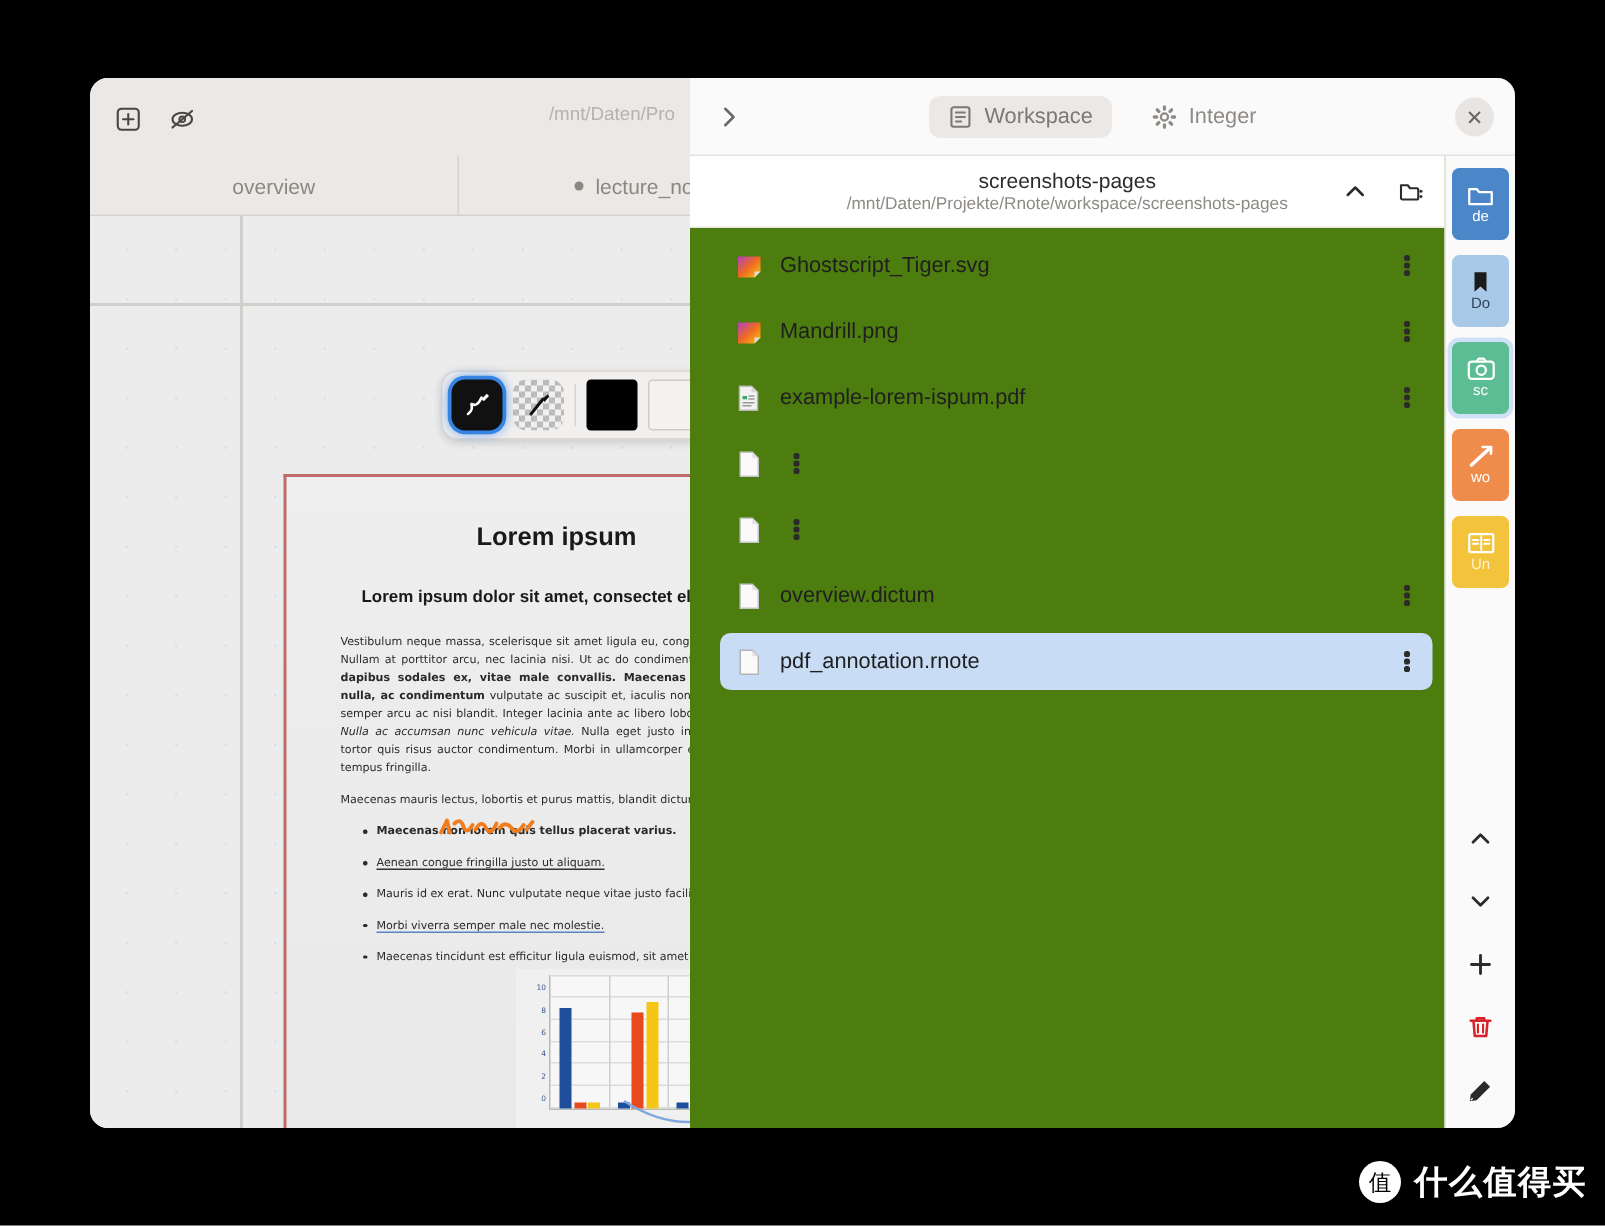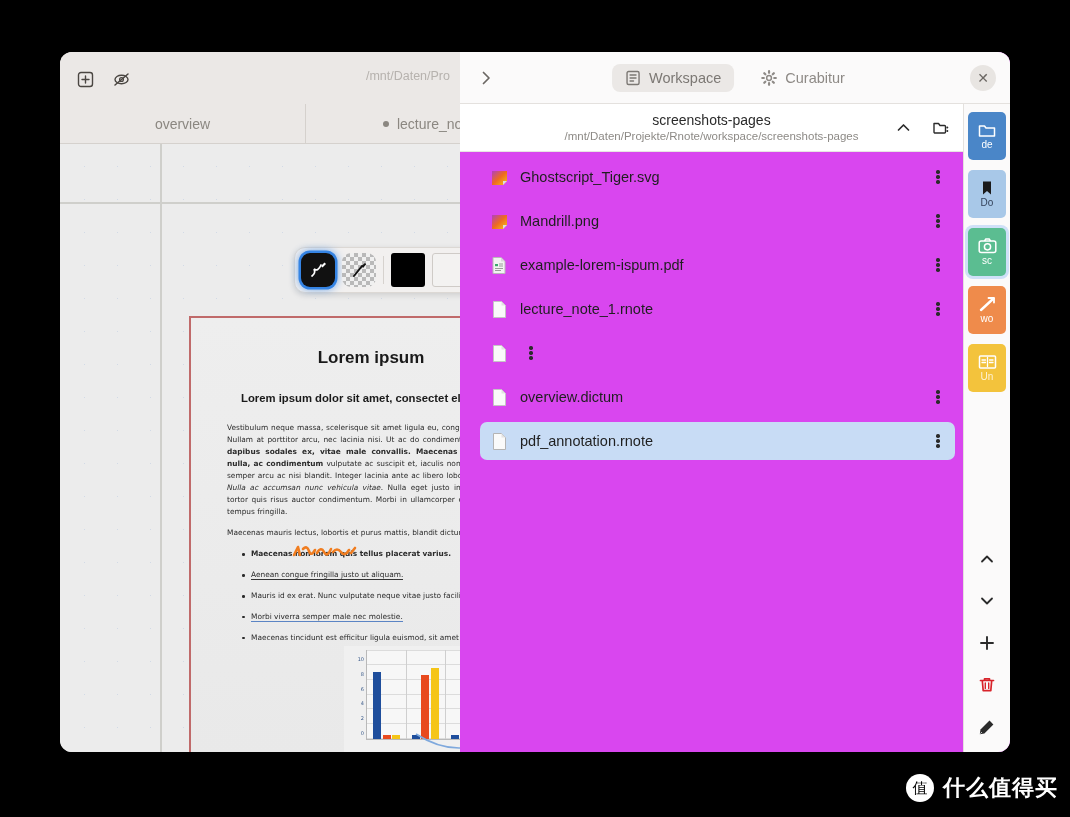--- a/index.html
+++ b/index.html
@@ -136,21 +136,21 @@
     display:flex;align-items:center;justify-content:center;
   }
   .pt-div{width:1px;height:28px;background:#d6d2ce;}
   .pt-swatch{width:34px;height:34px;border-radius:3px;}
   .pt-swatch.black{background:#000;}
   .pt-swatch.white{background:#f3f2f1;border:1px solid #cfcbc7;box-sizing:border-box;}
 
   
   .ws-panel{
     position:absolute;left:460px;top:52px;width:550px;height:700px;
-    background:#d946ef;border-radius:0 12px 12px 0;overflow:hidden;
+    background:#4d7c0f;border-radius:0 12px 12px 0;overflow:hidden;
     display:flex;flex-direction:column;
   }
   .ws-header{
     height:52px;flex:0 0 52px;background:#fbfafa;border-bottom:1px solid #e4e1de;
     display:flex;align-items:center;position:relative;box-sizing:border-box;
   }
   .ws-expand{
     position:absolute;left:12px;top:50%;transform:translateY(-50%);
     width:28px;height:28px;display:flex;align-items:center;justify-content:center;
     border-radius:6px;
@@ -365,21 +365,21 @@
           <span>Workspace</span>
         </div>
         <div class="ws-tab">
           <svg width="16" height="16" viewBox="0 0 16 16">
             <circle cx="8" cy="8" r="2.4" fill="none" stroke="#8e8a86" stroke-width="1.5"></circle>
             <g stroke="#8e8a86" stroke-width="2.2" stroke-linecap="round">
               <path d="M8 1.2 v1.6 M8 13.2 v1.6 M1.2 8 h1.6 M13.2 8 h1.6"></path>
               <path d="M3.2 3.2 l1.1 1.1 M11.7 11.7 l1.1 1.1 M12.8 3.2 l-1.1 1.1 M4.3 11.7 l-1.1 1.1"></path>
             </g>
           </svg>
-          <span>Curabitur</span>
+          <span>Integer</span>
         </div>
       </div>
 
       <div class="ws-close">✕</div>
     </div>
 
     <div class="ws-body">
       <div class="ws-main">
 
         <div class="folder-head">
@@ -463,21 +463,20 @@
             </span>
           </div>
 
           <div class="file-row">
             <span class="file-icon">
               <svg width="19" height="19" viewBox="0 0 19 19">
                 <path d="M3.5 1.5 h8 l4 4 v12 H3.5 Z" fill="#fafafa" stroke="#c5c5c5" stroke-width="1"></path>
                 <path d="M11.5 1.5 v4 h4 Z" fill="#e2e2e2"></path>
               </svg>
             </span>
-            <span class="file-name">lecture_note_1.rnote</span>
             <span class="row-menu">
               <span>
                   <i class="dot3"></i>
                   <i class="dot3"></i>
                   <i class="dot3"></i>
                 </span>
             </span>
           </div>
 
           <div class="file-row">

